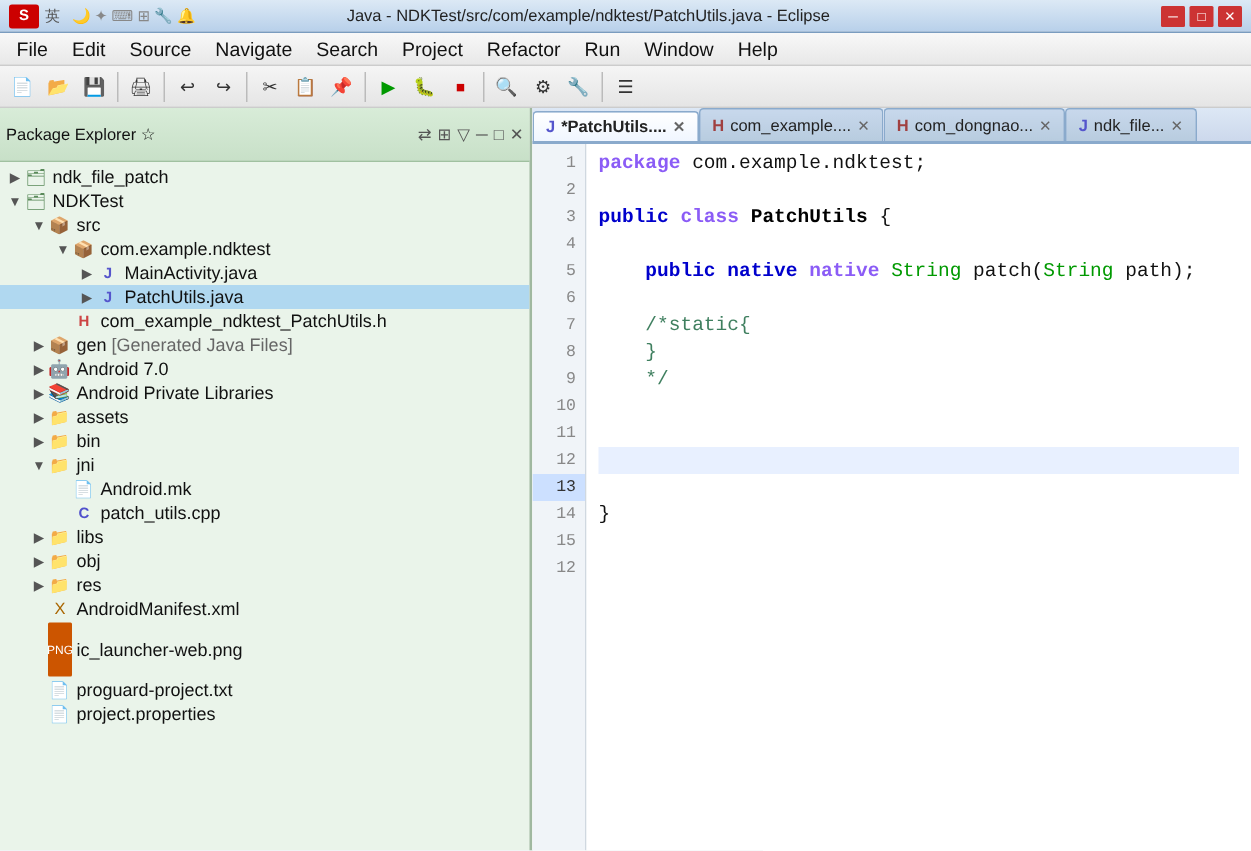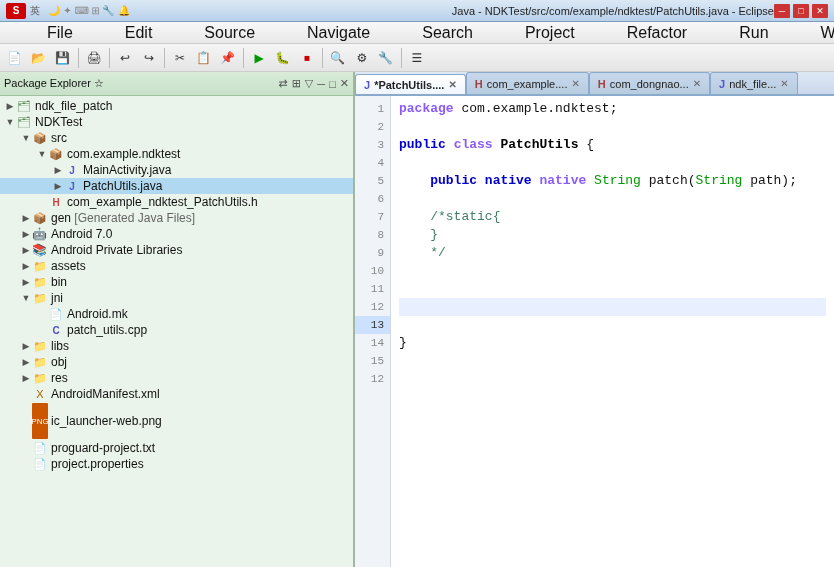--- a/index.html
+++ b/index.html
@@ -23,21 +23,21 @@
     
     #menubar {
       background: linear-gradient(to bottom, #f8f8f8, #e8e8e8);
       height: 22px;
       display: flex;
       align-items: center;
       padding: 0 4px;
       border-bottom: 1px solid #ccc;
       gap: 2px;
     }
-    .menu-item { padding: 2px 7px; font-size: 16px; cursor: pointer; color: #111; border-radius: 2px; margin-left: 36px; }
+    .menu-item { padding: 2px 7px; font-size: 13px; cursor: pointer; color: #111; border-radius: 2px; }
 
     
     #toolbar {
       background: linear-gradient(to bottom, #f5f5f5, #e5e5e5);
       height: 28px;
       display: flex;
       align-items: center;
       padding: 0 4px;
       border-bottom: 1px solid #ccc;
       gap: 2px;
@@ -54,21 +54,21 @@
     
     #left-panel {
       width: 355px;
       background: #eaf4ea;
       border-right: 2px solid #a0b8a0;
       display: flex;
       flex-direction: column;
     }
     #panel-header {
       background: linear-gradient(to bottom, #d8ecd8, #c8e0c8);
-      height: 24px;
+      height: 36px;
       display: flex;
       align-items: center;
       padding: 0 4px;
       border-bottom: 1px solid #a0c0a0;
       gap: 4px;
     }
     .panel-header-icon { font-size: 11px; color: #555; cursor: pointer; }
 
     #tree-area { flex: 1; overflow-y: auto; padding: 2px 0; }
     .tree-item { display: flex; align-items: center; padding: 1px 0; cursor: pointer; white-space: nowrap; }
@@ -171,21 +171,21 @@
 <body>
 
 <div id="titlebar">
   <div id="titlebar-left">
     <span class="s-icon">S</span>
     <span style="font-size:10px;color:#555;">英</span>
     <span style="margin-left:4px;font-size:10px;color:#888;">
       🌙 ✦ ⌨ ⊞ 🔧 🔔
     </span>
   </div>
-  <span style="font-size:11px;color:#222;flex:1;text-align:right;margin-left:-120px;">Java - NDKTest/src/com/example/ndktest/PatchUtils.java - Eclipse</span>
+  <span style="font-size:11px;color:#222;flex:1;text-align:center;margin-left:-120px;">Java - NDKTest/src/com/example/ndktest/PatchUtils.java - Eclipse</span>
   <div class="titlebar-right">
     <div class="titlebar-icon">─</div>
     <div class="titlebar-icon">□</div>
     <div class="titlebar-icon">✕</div>
   </div>
 </div>
 
 <div id="menubar">
   <div class="menu-item">File</div>
   <div class="menu-item">Edit</div>

